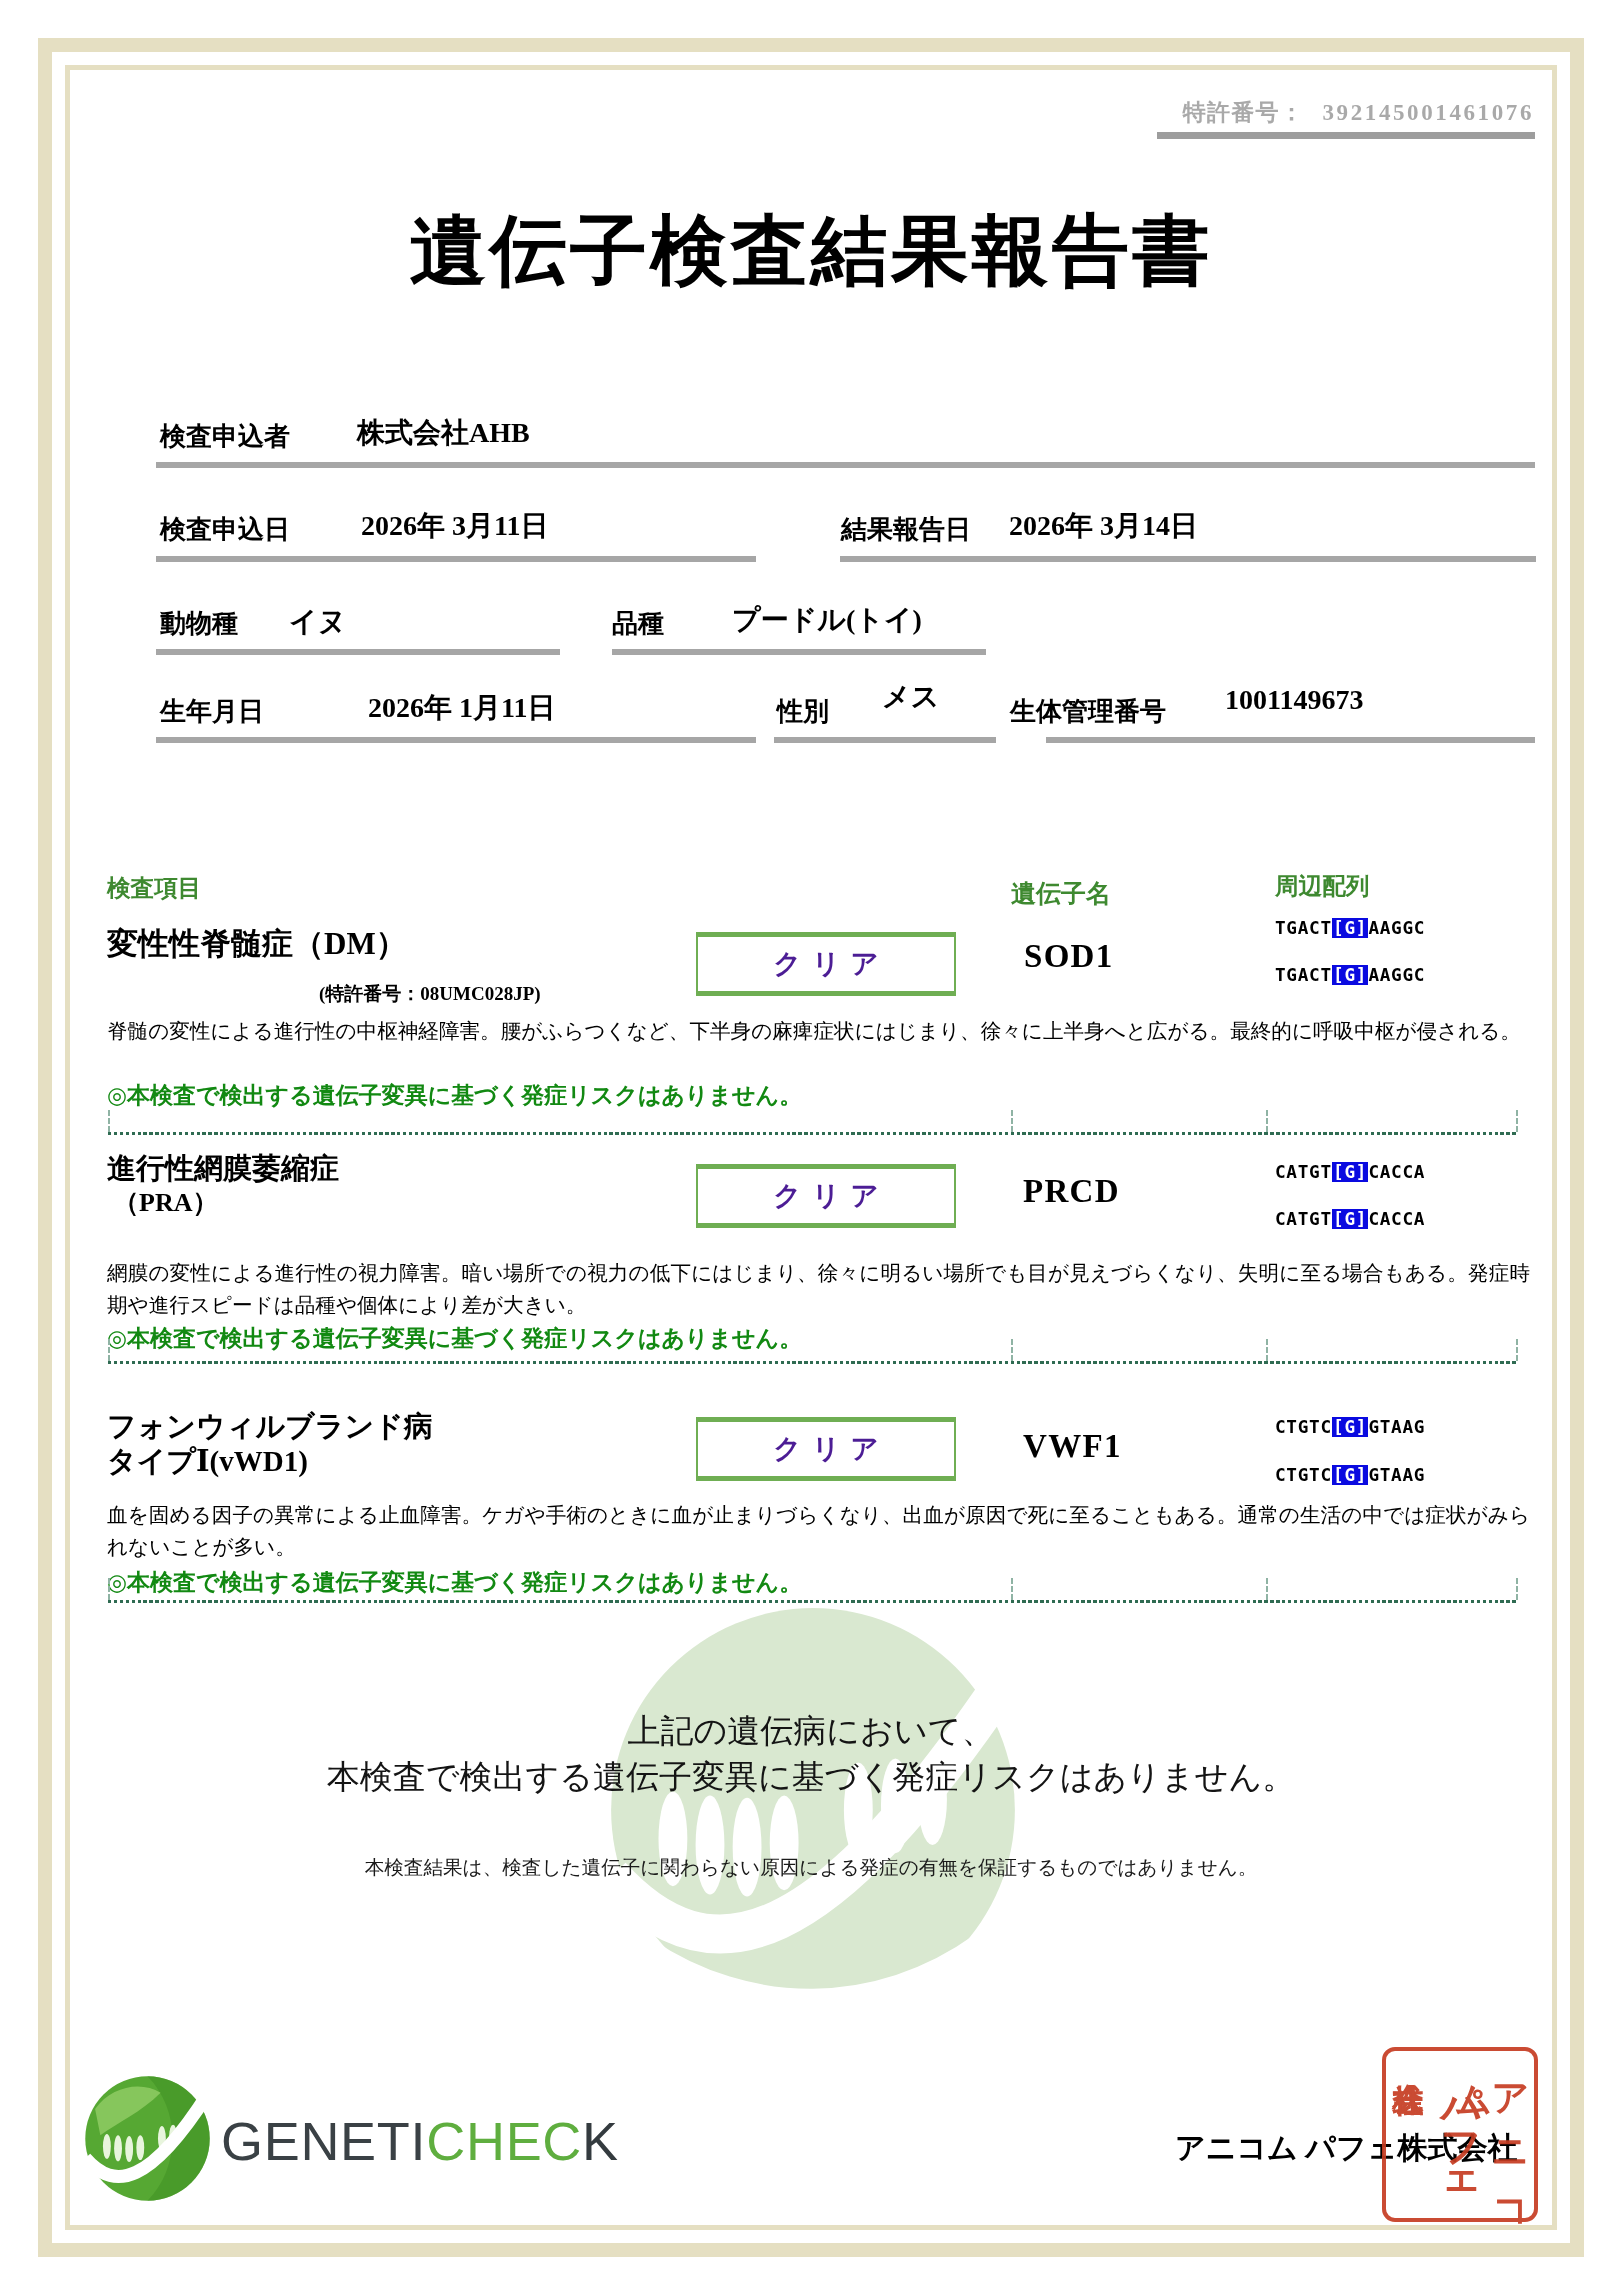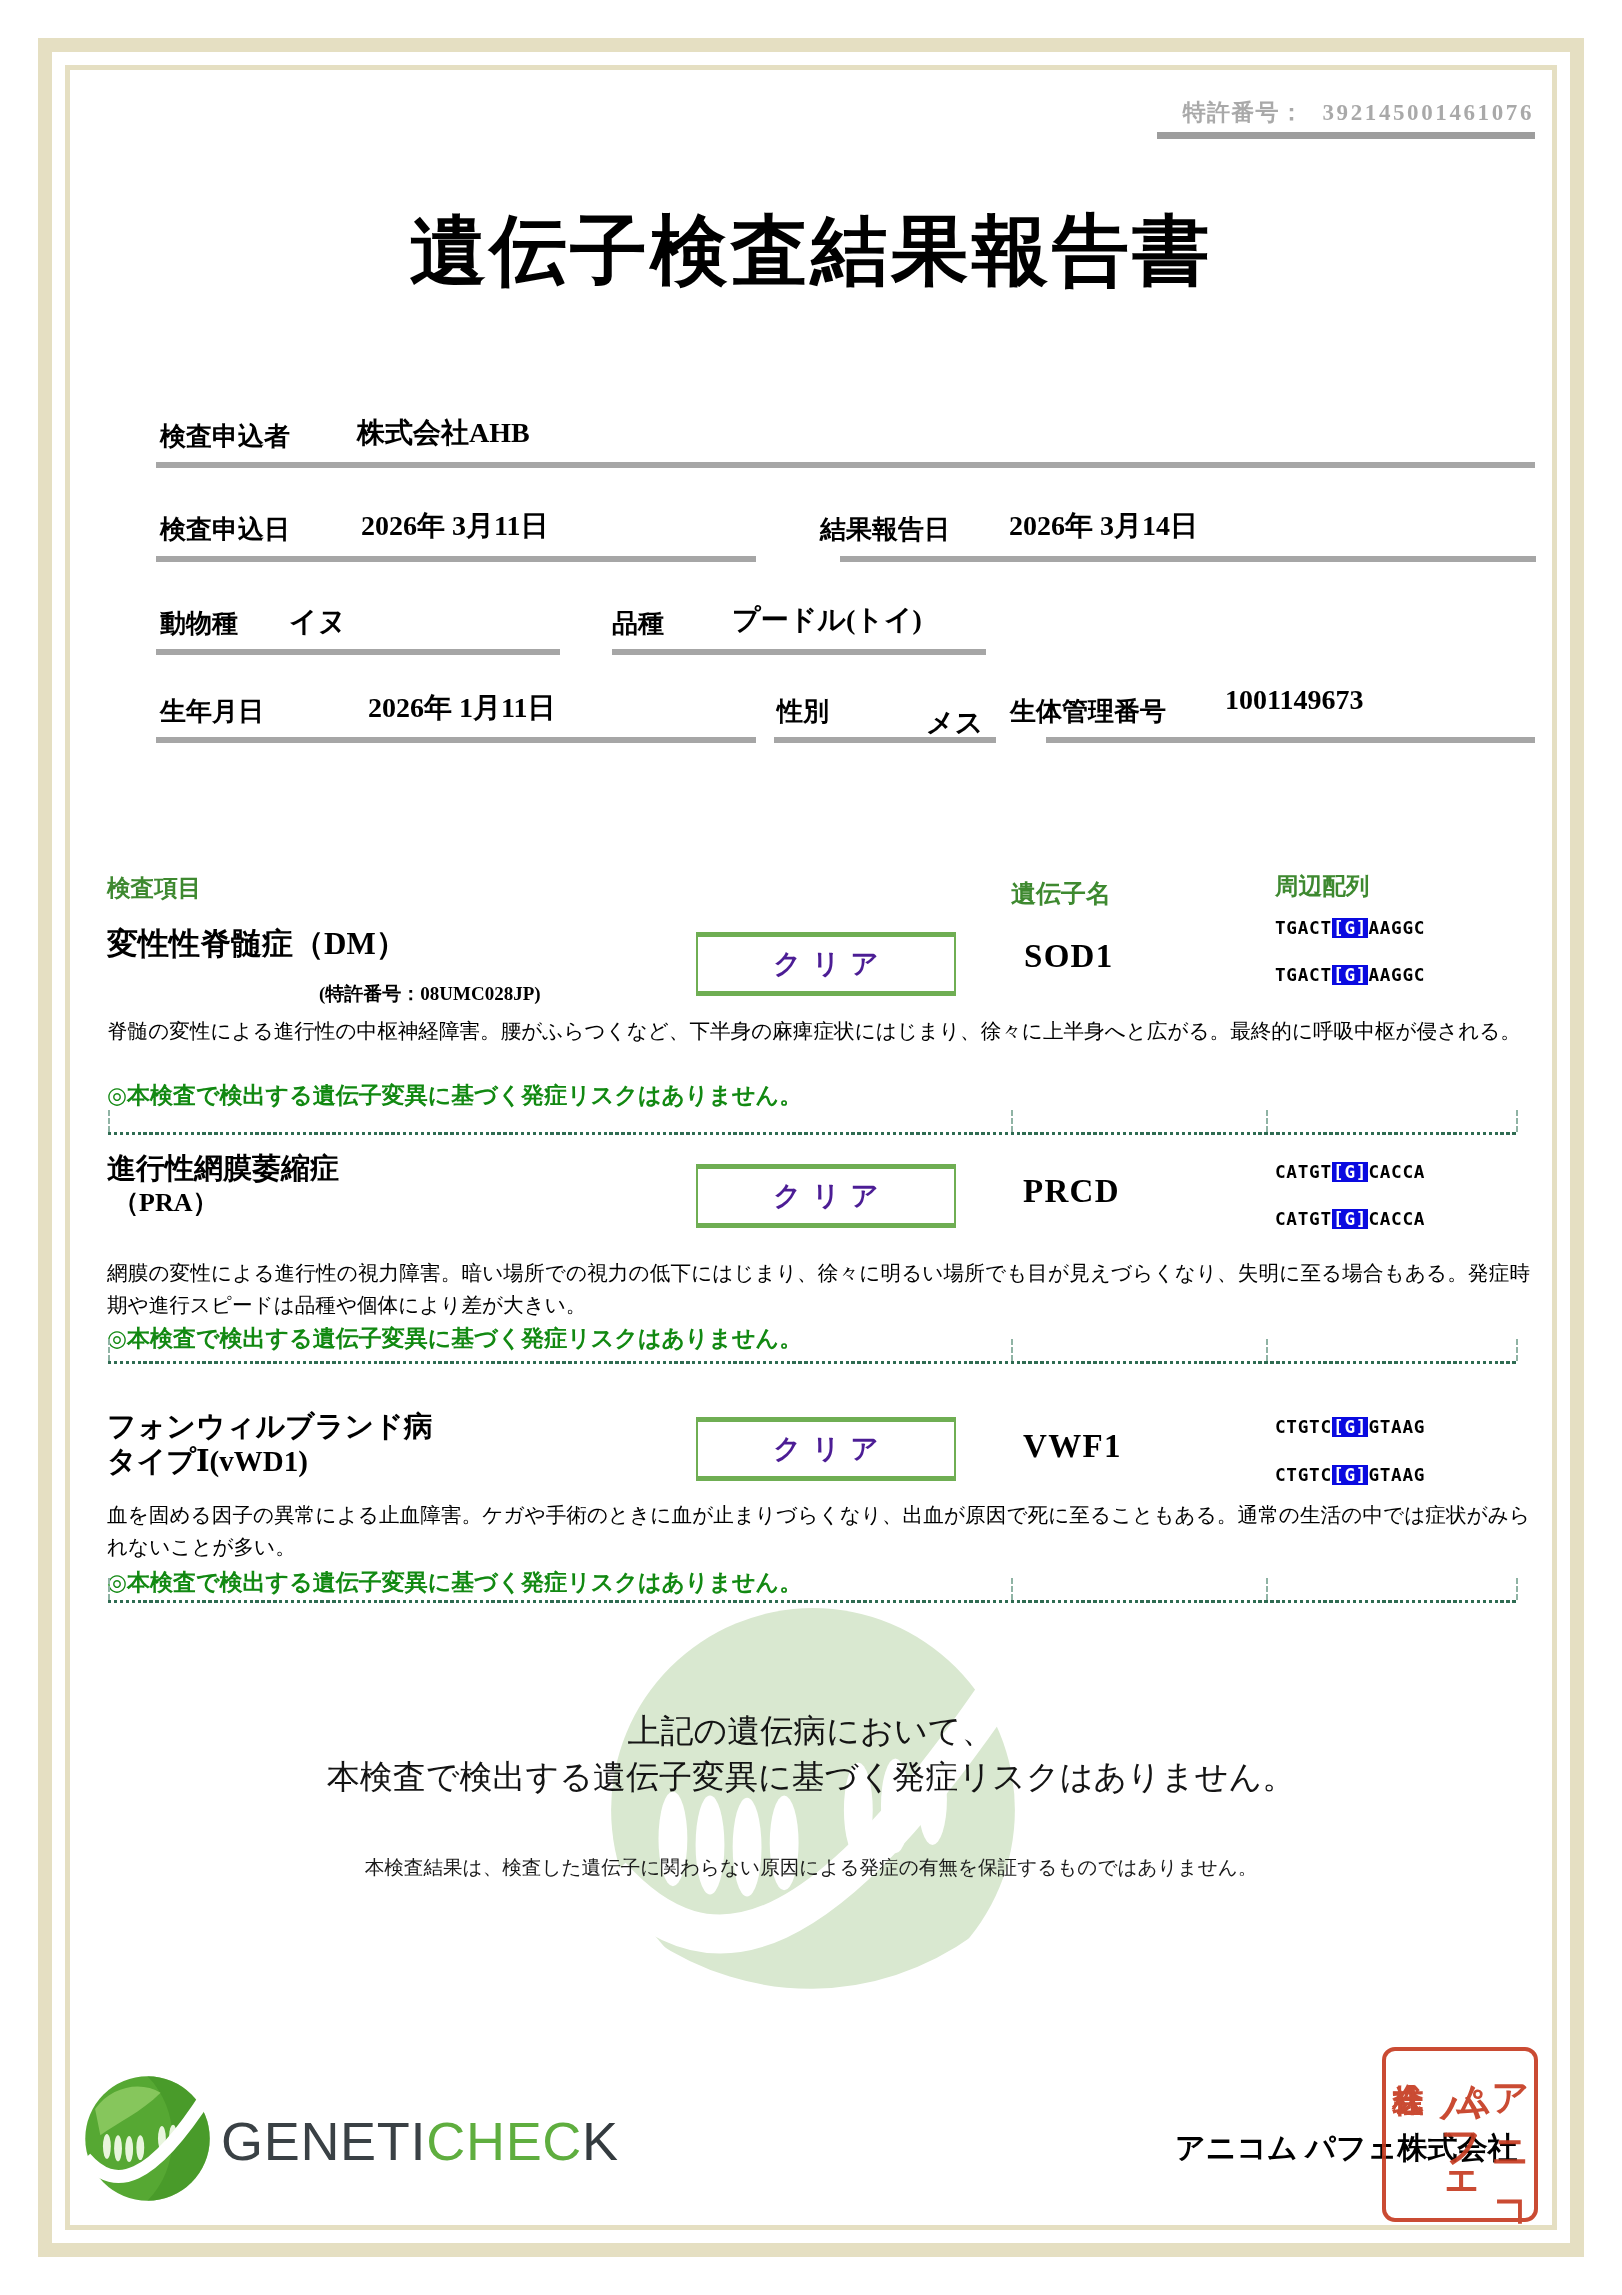--- a/index.html
+++ b/index.html
@@ -78,36 +78,36 @@
   <div class="abs ctrl-bar"></div>
 
   <div class="abs title">遺伝子検査結果報告書</div>
 
   <span class="abs flabel" style="left:160px;top:419px;">検査申込者</span>
   <span class="abs fvalue" style="left:357px;top:414px;">株式会社AHB</span>
   <div class="abs uline" style="left:156px;top:462px;width:1379px;"></div>
 
   <span class="abs flabel" style="left:160px;top:512px;">検査申込日</span>
   <span class="abs fvalue" style="left:361px;top:507px;">2026年 3月11日</span>
-  <span class="abs flabel" style="left:820px;top:512px;">結果報告日</span>
+  <span class="abs flabel" style="left:841px;top:512px;">結果報告日</span>
   <span class="abs fvalue" style="left:1009px;top:507px;">2026年 3月14日</span>
   <div class="abs uline" style="left:156px;top:556px;width:600px;"></div>
   <div class="abs uline" style="left:840px;top:556px;width:696px;"></div>
 
   <span class="abs flabel" style="left:160px;top:606px;">動物種</span>
   <span class="abs fvalue" style="left:289px;top:603px;text-align:right;">イヌ</span>
   <span class="abs flabel" style="left:612px;top:606px;">品種</span>
   <span class="abs fvalue" style="left:732px;top:601px;">プードル(トイ)</span>
   <div class="abs uline" style="left:156px;top:649px;width:404px;"></div>
   <div class="abs uline" style="left:612px;top:649px;width:374px;"></div>
 
   <span class="abs flabel" style="left:160px;top:694px;">生年月日</span>
   <span class="abs fvalue" style="left:368px;top:689px;">2026年 1月11日</span>
   <span class="abs flabel" style="left:777px;top:694px;">性別</span>
-  <span class="abs fvalue" style="left:882px;top:704px;margin-left:44px;">メス</span>
+  <span class="abs fvalue" style="left:882px;top:678px;">メス</span>
   <span class="abs flabel" style="left:1010px;top:694px;">生体管理番号</span>
   <span class="abs fvalue" style="left:1225px;top:684px;">1001149673</span>
   <div class="abs uline" style="left:156px;top:737px;width:600px;"></div>
   <div class="abs uline" style="left:774px;top:737px;width:222px;"></div>
   <div class="abs uline" style="left:1046px;top:737px;width:489px;"></div>
 
   <span class="abs ghead" style="left:107px;top:872px;font-size:23.6px;">検査項目</span>
   <span class="abs ghead" style="left:1011px;top:877px;">遺伝子名</span>
   <span class="abs ghead" style="left:1275px;top:870px;font-size:23.6px;">周辺配列</span>
 

